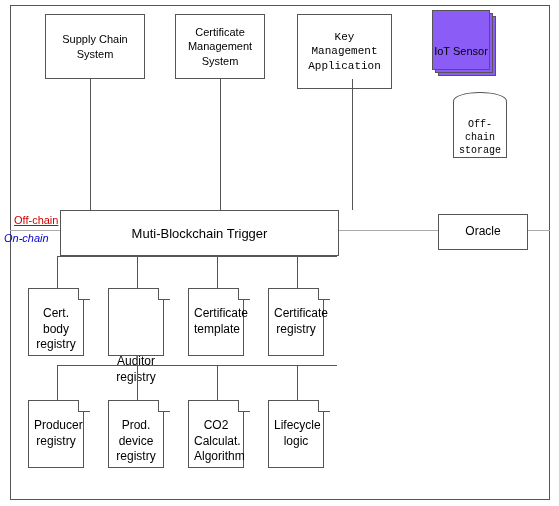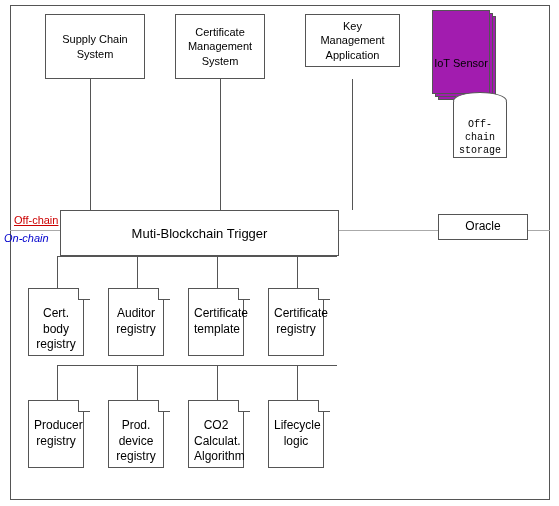--- a/index.html
+++ b/index.html
@@ -133,23 +133,23 @@
       border: 1.5px solid #555;
     }
 
     
     .stacked-pages {
       position: absolute;
     }
     .stacked-pages .page {
       position: absolute;
       width: 58px;
-      height: 84px;
-      border: 1.5px solid #555;
-      background: #a21caf;
+      height: 60px;
+      border: 1.5px solid #555;
+      background: #8b5cf6;
       text-align: right;
     }
   </style>
 </head>
 <body>
 
 <div class="diagram-container">
 
   <div class="outer-border" style="left:10px; top:5px; width:540px; height:495px;"></div>
 
@@ -157,21 +157,21 @@
     <span style="white-space:pre-line; font-size:11px;">Supply Chain
 System</span>
   </div>
 
   <div class="box" style="left:175px; top:14px; width:90px; height:65px;">
     <span style="white-space:pre-line; font-size:11px;">Certificate
 Management
 System</span>
   </div>
 
-  <div class="box" style="left:305px; top:14px; width:95px; height:53px;">
+  <div class="box" style="left:297px; top:14px; width:95px; height:75px;font-family:Liberation Mono, monospace;">
     <span style="white-space:pre-line; font-size:11px;">Key
 Management
 Application</span>
   </div>
 
   <div class="stacked-pages" style="left:432px; top:10px;">
     <div class="page" style="top:6px; left:6px;"></div>
     <div class="page" style="top:3px; left:3px;"></div>
     <div class="page" style="top:0px; left:0px; display:flex; align-items:center; justify-content:center;">
       <span style="font-size:11px; margin-top:22px;">IoT Sensor</span>
@@ -189,36 +189,36 @@
   <div style="position:absolute; left:10px; top:230px; width:540px; border-top:1px solid #aaa;"></div>
 
   <div class="zone-label offchain" style="left:14px; top:214px;text-decoration:underline;">Off-chain</div>
 
   <div class="zone-label onchain" style="left:4px; top:232px;font-style:italic;">On-chain</div>
 
   <div class="trigger-box" style="left:60px; top:210px; width:279px; height:46px;justify-content:center;">
     <span style="font-size:13px;">Muti-Blockchain Trigger</span>
   </div>
 
-  <div class="box" style="left:438px; top:214px; width:90px; height:26px;">
+  <div class="box" style="left:438px; top:214px; width:90px; height:36px;">
     <span style="font-size:12px;">Oracle</span>
   </div>
 
   <div class="doc-icon" style="left:28px; top:288px;">
     <div class="doc-body"></div>
     <div class="doc-fold2"></div>
     <div class="doc-text" style="white-space:pre-line;">Cert.
 body
 registry</div>
   </div>
 
   <div class="doc-icon" style="left:108px; top:288px;">
     <div class="doc-body"></div>
     <div class="doc-fold2"></div>
-    <div class="doc-text" style="white-space:pre-line;">Auditor
+    <div class="doc-text" style="white-space:pre-line;margin-top:48px;">Auditor
 registry</div>
   </div>
 
   <div class="doc-icon" style="left:188px; top:288px;">
     <div class="doc-body"></div>
     <div class="doc-fold2"></div>
     <div class="doc-text" style="white-space:pre-line;">Certificate
 template</div>
   </div>
 

